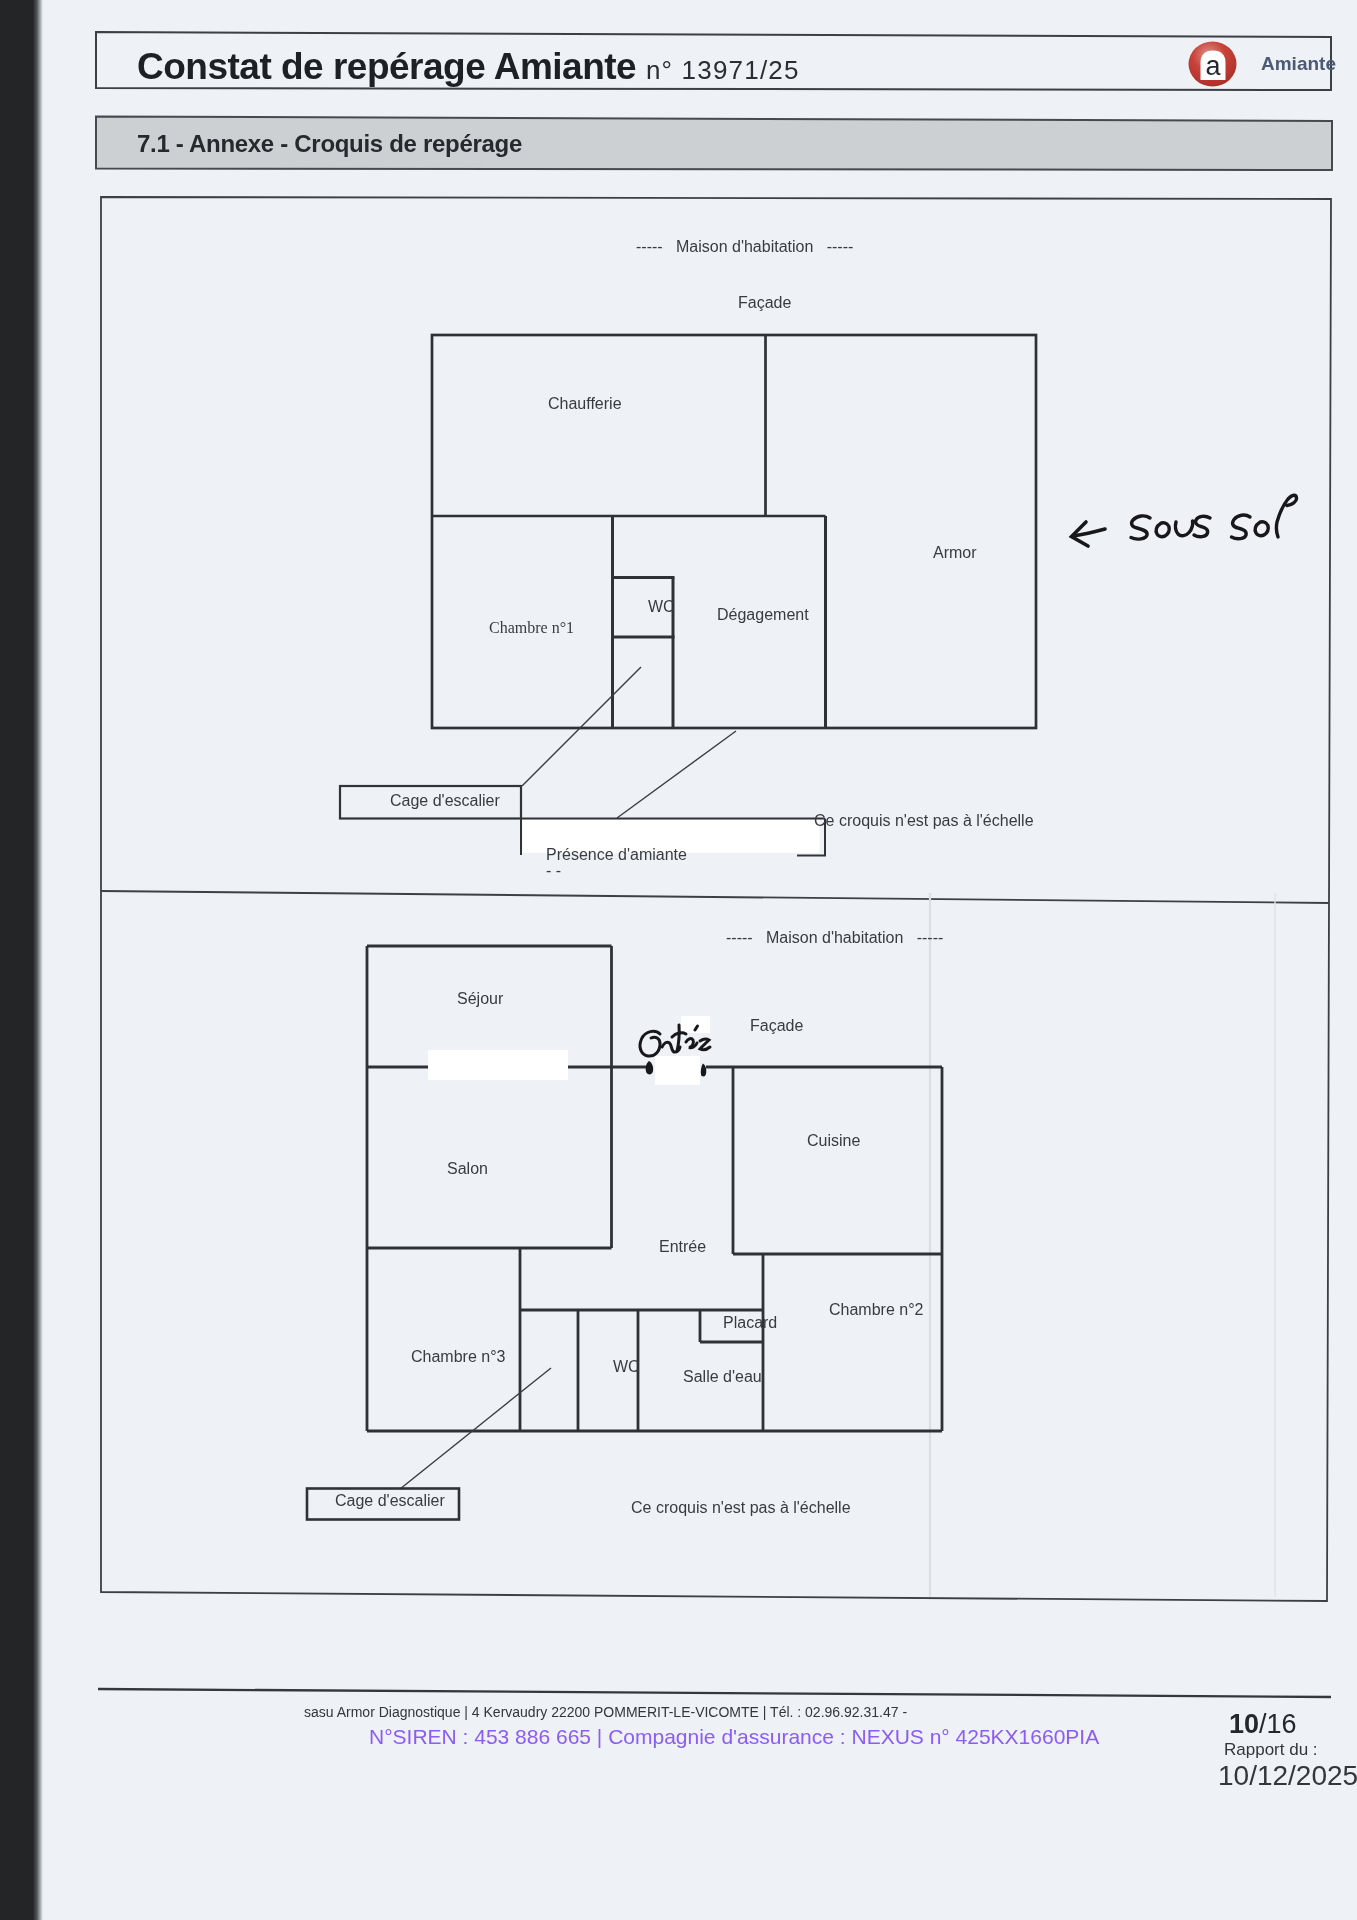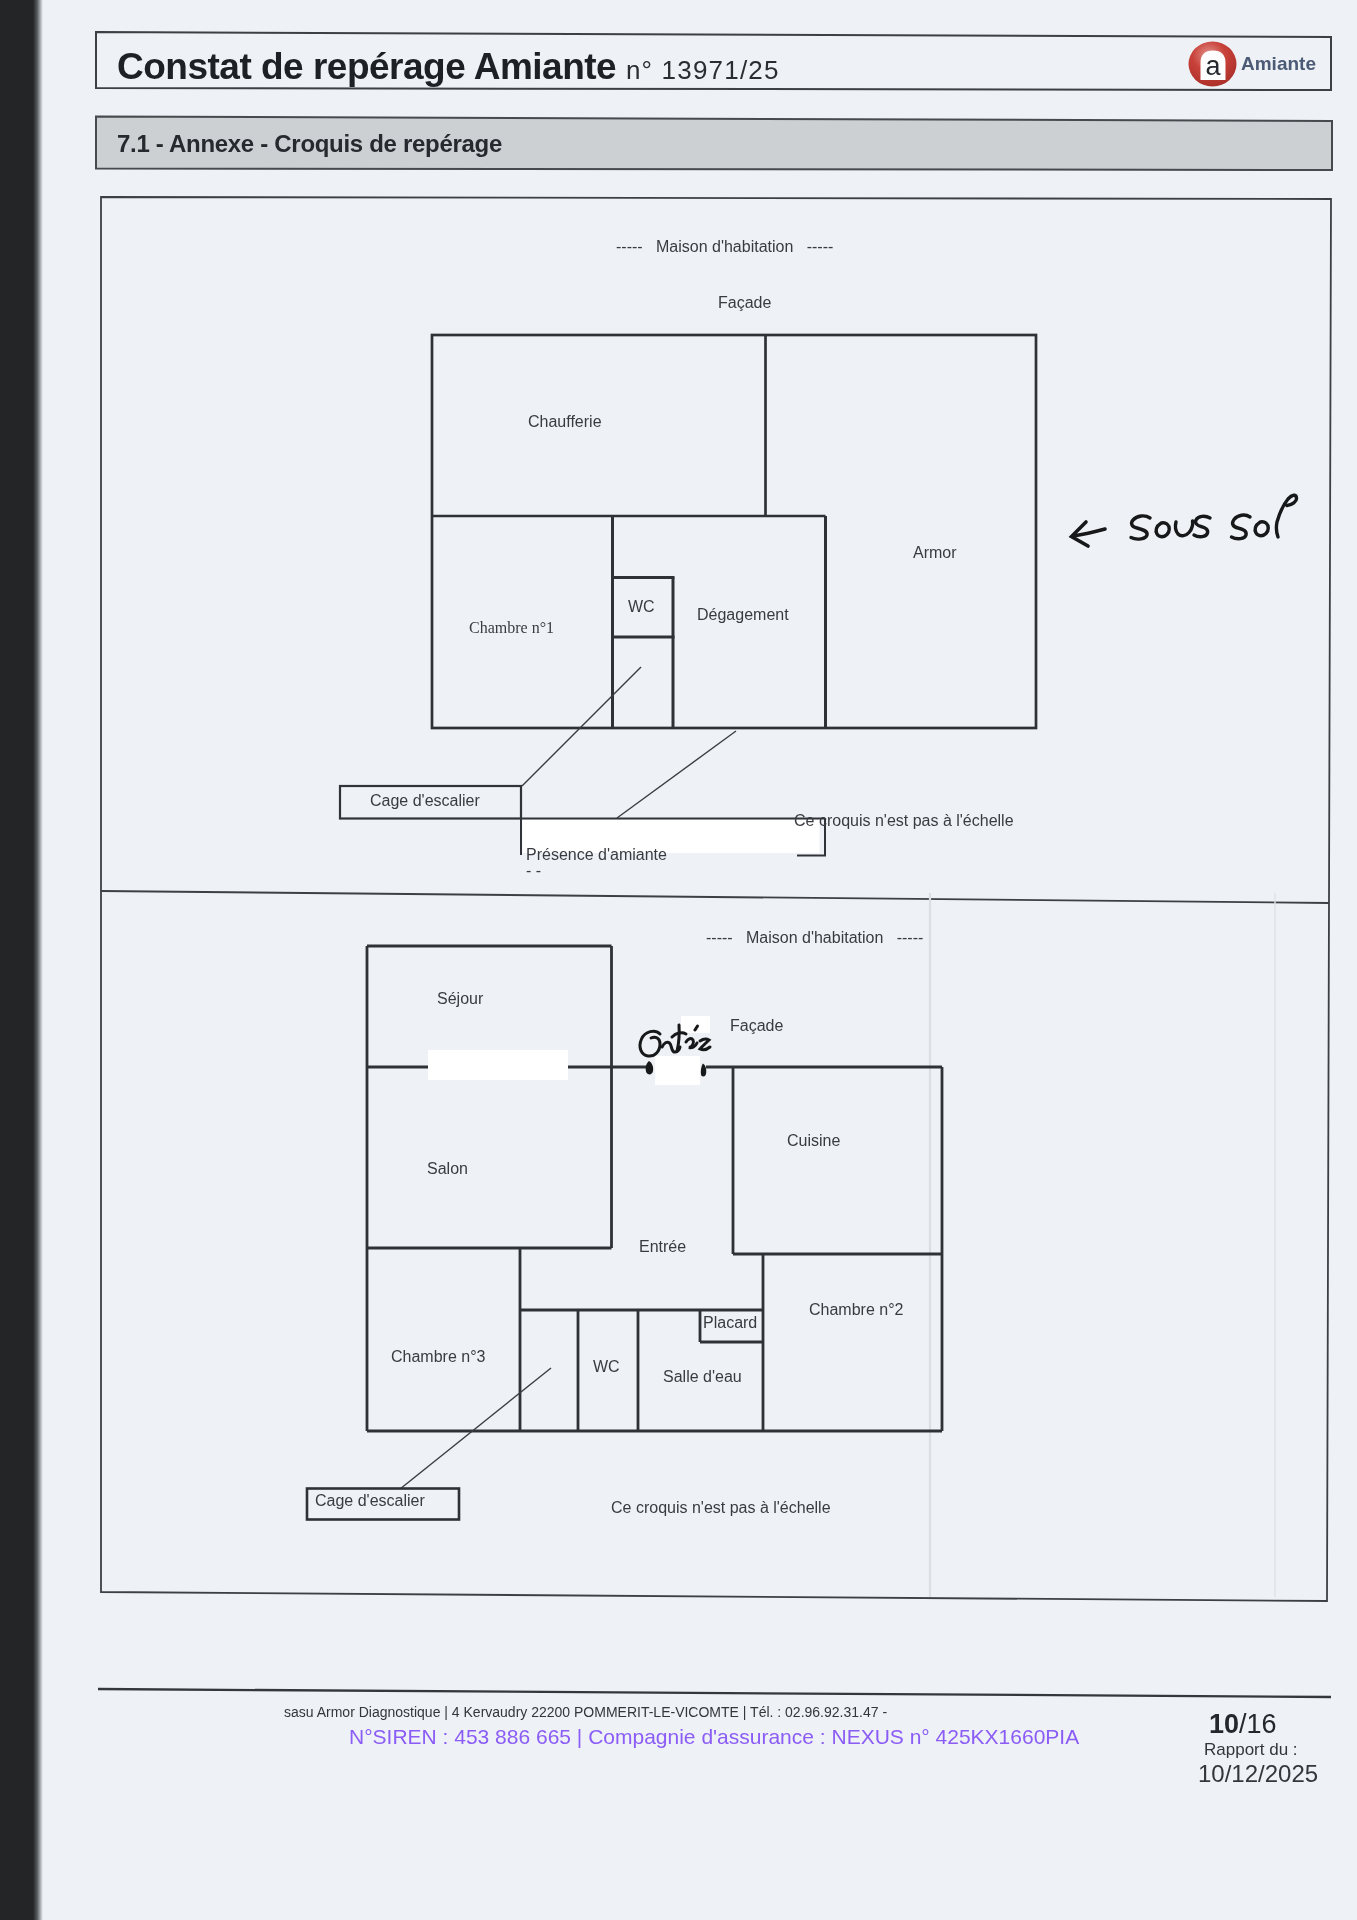--- a/index.html
+++ b/index.html
@@ -1,18 +1,18 @@
 <!DOCTYPE html>
 <html><head>
 <meta charset="utf-8">
 <style>
   html,body{margin:0;padding:0;}
   body{width:1357px;height:1920px;position:relative;background:#eef1f5;
        font-family:"Liberation Sans",sans-serif;overflow:hidden;}
-  .t{position:absolute;white-space:nowrap;color:#383c41;}
+  .t{position:absolute;white-space:nowrap;color:#383c41;margin-left:20px;}
   .room{font-size:16px;}
   svg{position:absolute;left:0;top:0;}
 </style>
 </head>
 <body>
 
 <div style="position:absolute;left:0;top:0;width:39px;height:1920px;background:#232527;"></div>
 
 <div style="position:absolute;left:33px;top:0;width:10px;height:1920px;background:linear-gradient(90deg,#232527 0%,#55585a 40%,#eef1f5 100%);"></div>
 
@@ -162,21 +162,21 @@
 <div class="t" style="left:117px;top:46px;font-size:37px;font-weight:bold;color:#1d2025;letter-spacing:-0.5px;">Constat de repérage Amiante <span style="font-size:26px;font-weight:normal;color:#2a2d33;letter-spacing:1.2px;"> n° 13971/25</span></div>
 
 <div class="t" style="left:117px;top:130px;font-size:24px;font-weight:bold;color:#26292e;letter-spacing:-0.3px;">7.1 - Annexe - Croquis de repérage</div>
 
 <div class="t" style="left:1241px;top:53px;font-size:19px;font-weight:bold;color:#4b5a75;">Amiante</div>
 
 <div class="t room" style="left:616px;top:238px;">-----&nbsp;&nbsp; Maison d'habitation&nbsp;&nbsp; -----</div>
 
 <div class="t room" style="left:718px;top:294px;">Façade</div>
 
-<div class="t room" style="left:528px;top:413px;text-align:right;">Chaufferie</div>
+<div class="t room" style="left:528px;top:395px;text-align:right;">Chaufferie</div>
 
 <div class="t room" style="left:913px;top:544px;">Armor</div>
 
 <div class="t room" style="left:469px;top:619px;font-family:Liberation Serif, serif;">Chambre n°1</div>
 
 <div class="t room" style="left:628px;top:598px;">WC</div>
 
 <div class="t room" style="left:697px;top:606px;">Dégagement</div>
 
 <div class="t room" style="left:370px;top:792px;">Cage d'escalier</div>
@@ -214,13 +214,13 @@
 <div class="t room" style="left:611px;top:1499px;">Ce croquis n'est pas à l'échelle</div>
 
 <div class="t" style="left:284px;top:1704px;font-size:14px;color:#33363b;">sasu Armor Diagnostique | 4 Kervaudry 22200 POMMERIT-LE-VICOMTE | Tél. : 02.96.92.31.47 -</div>
 
 <div class="t" style="left:349px;top:1725px;font-size:21px;color:#8b5cf6;">N°SIREN : 453 886 665 | Compagnie d'assurance : NEXUS n° 425KX1660PIA</div>
 
 <div class="t" style="left:1209px;top:1709px;font-size:27px;color:#24272c;"><b>10</b>/16</div>
 
 <div class="t" style="left:1204px;top:1740px;font-size:17px;color:#33363b;">Rapport du :</div>
 
-<div class="t" style="left:1198px;top:1760px;font-size:24px;color:#33363b;">10/12/2025</div>
+<div class="t" style="left:1198px;top:1760px;font-size:28px;color:#33363b;">10/12/2025</div>
 
 </body></html>

